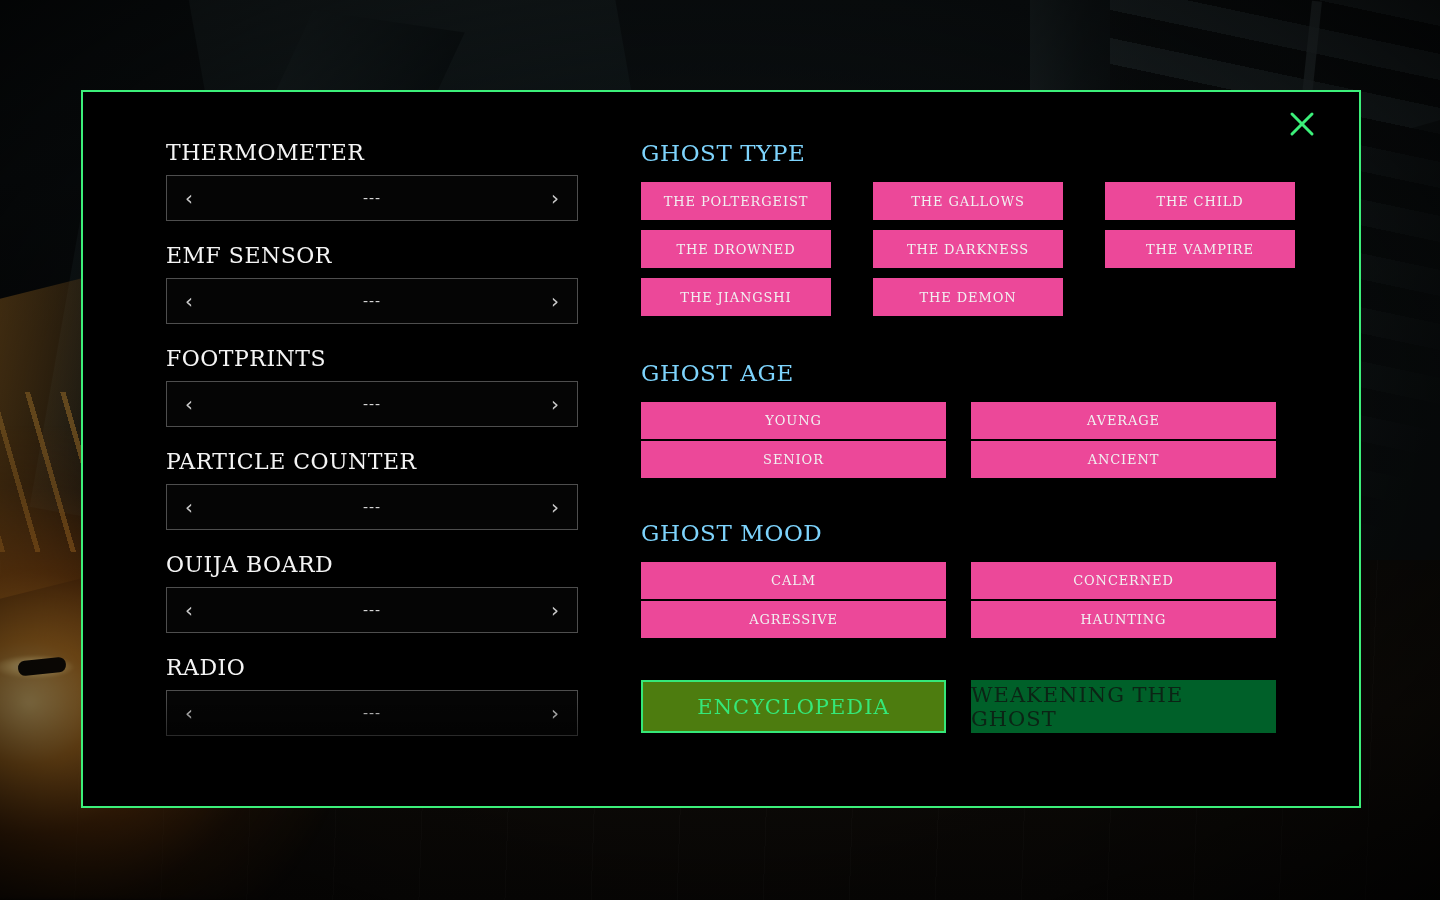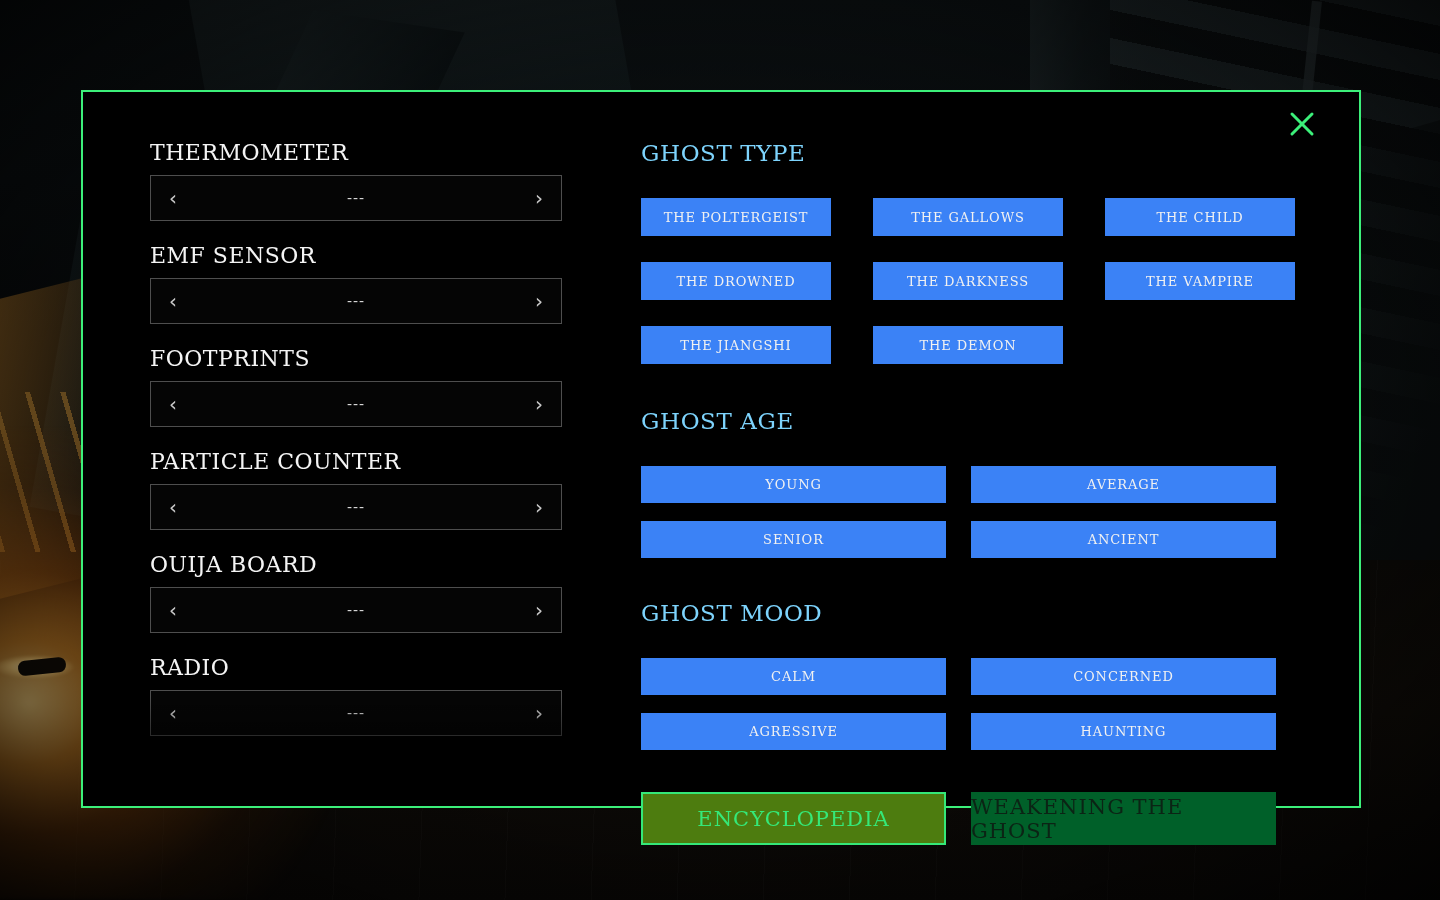--- a/index.html
+++ b/index.html
@@ -106,20 +106,21 @@
     background:radial-gradient(ellipse at 50% 48%,
       rgba(0,0,0,0) 34%, rgba(0,0,0,.55) 82%, rgba(0,0,0,.82) 100%);
   }
 
   
   #journal {
     position:absolute; left:81px; top:90px;
     width:1280px; height:718px;
     background:#000; border:2px solid #3cf07a;
     z-index:10;
+    padding-left:16px;
   }
   #close-btn {
     position:absolute; right:40px; top:15px;
     width:34px; height:34px; cursor:pointer;
     display:flex; align-items:center; justify-content:center;
   }
   #close-btn svg { display:block; }
 
   .columns { display:flex; height:100%; padding:48px 0 0 0; }
   .col-left  { width:520px; padding-left:67px; position:relative; overflow:hidden; }
@@ -156,25 +157,24 @@
               position:absolute; left:50%; transform:translateX(-50%); }
   .ev-select { position:relative; }
 
   
   .grid-3 { display:grid; grid-template-columns:repeat(3,190px);
             gap:10px 42px; margin-top:16px; }
   .grid-2 { display:grid; grid-template-columns:repeat(2,305px);
             gap:2px 25px; margin-top:16px; }
 
   .opt-btn {
-    height:38px; background:#3b82f6; color:#f1f1f1;
+    height:38px; background:#ec4899; color:#f1f1f1;
     display:flex; align-items:center; justify-content:center;
     font-size:13px; letter-spacing:.9px; cursor:pointer;
     text-transform:uppercase;
-    margin-top:16px;
   }
   .grid-2 .opt-btn { height:37px; font-size:13px; }
 
   .section-gap { margin-top:44px; }
   .section-gap-2 { margin-top:42px; }
 
   .action-row { display:grid; grid-template-columns:repeat(2,305px);
                 gap:25px; margin-top:42px; }
   .act-btn {
     height:53px; display:flex; align-items:center; justify-content:center;

